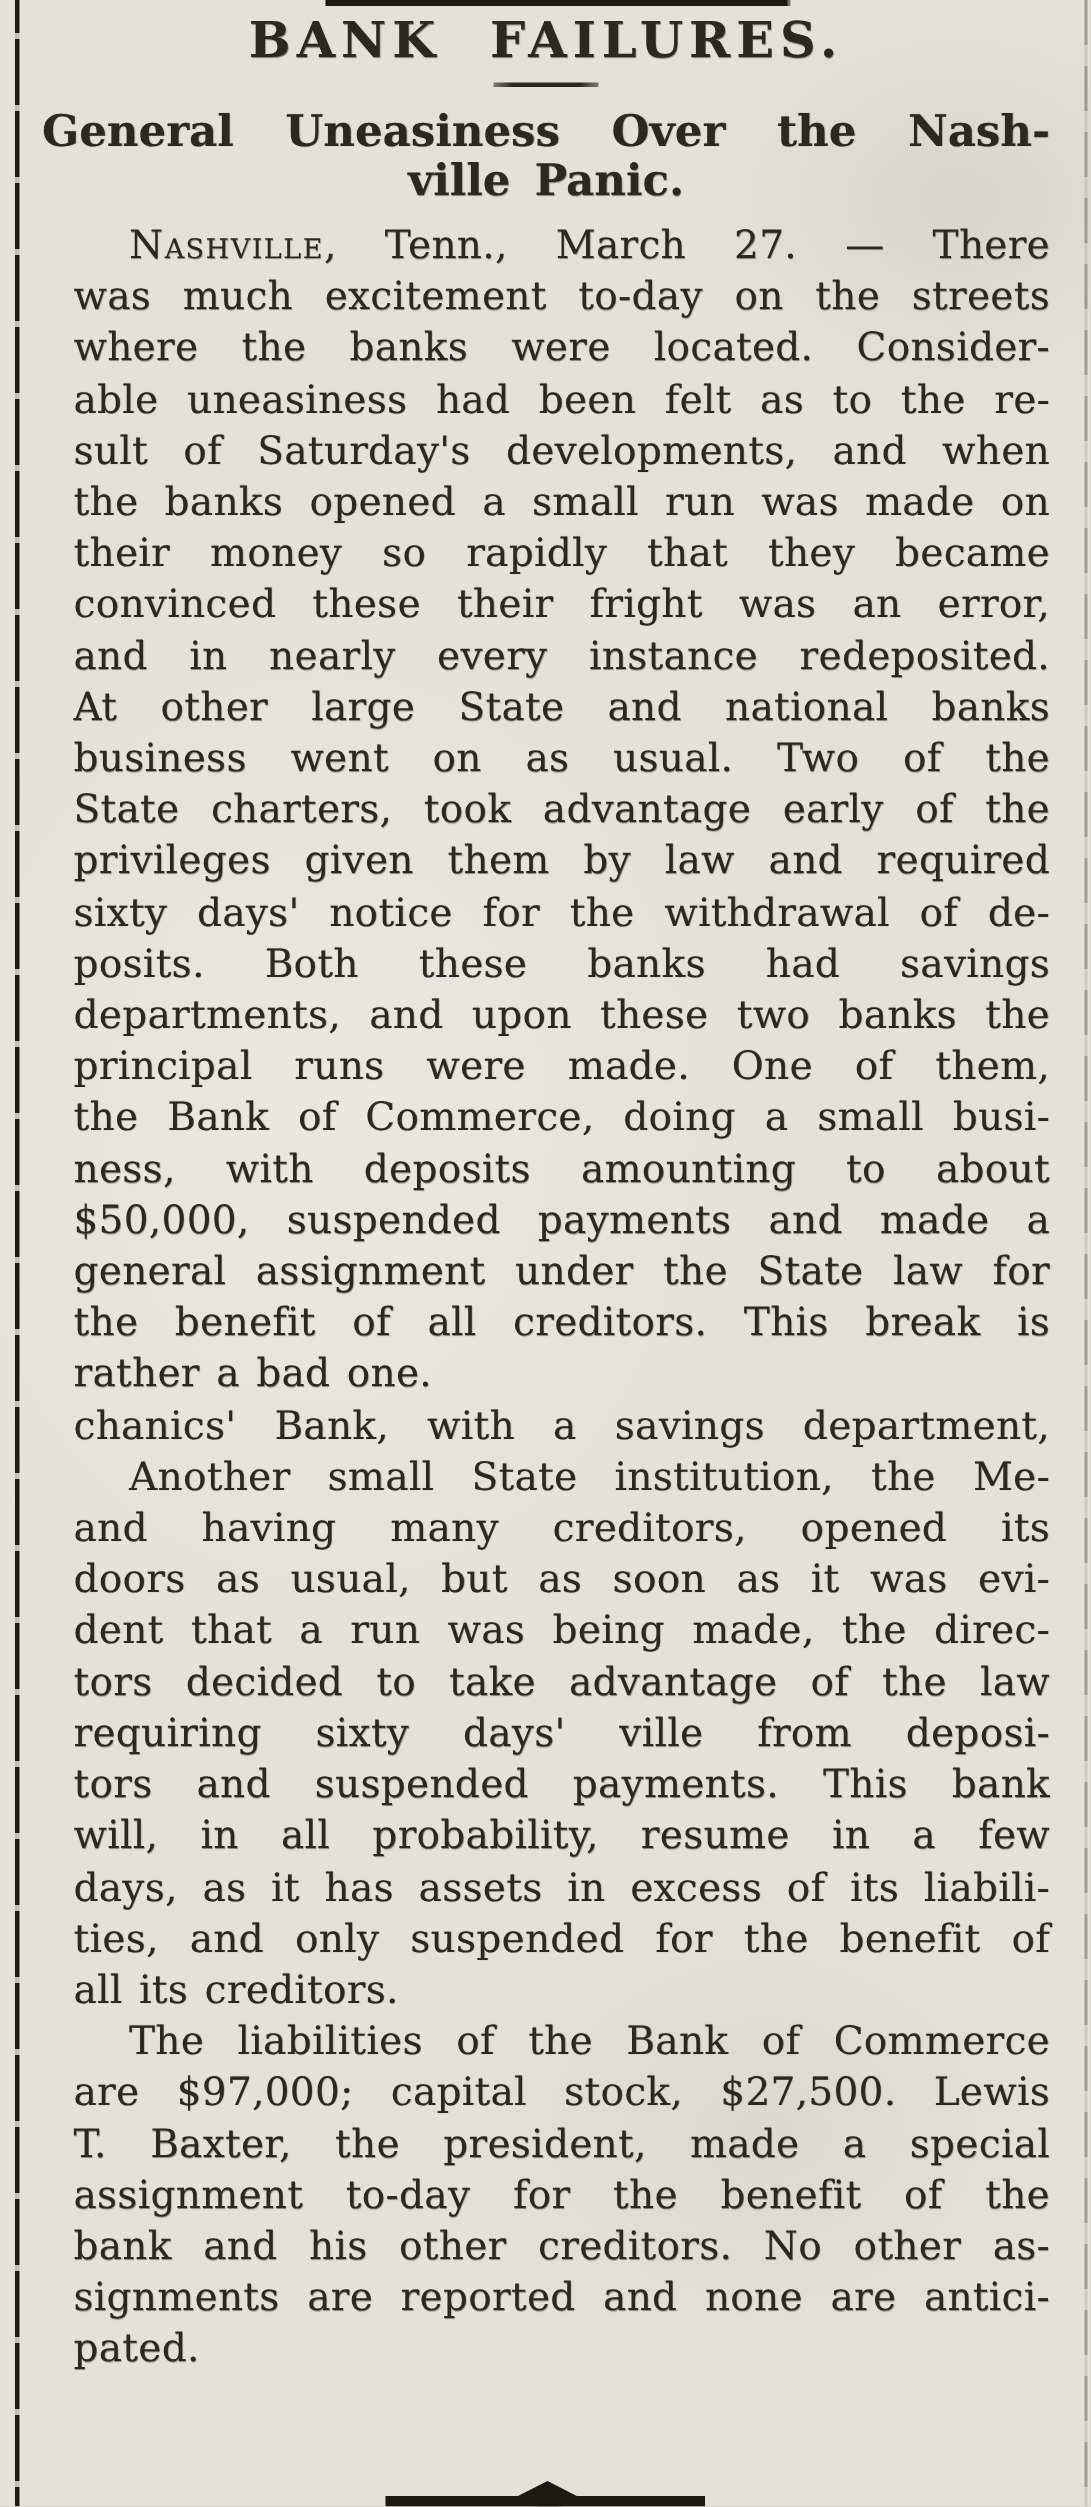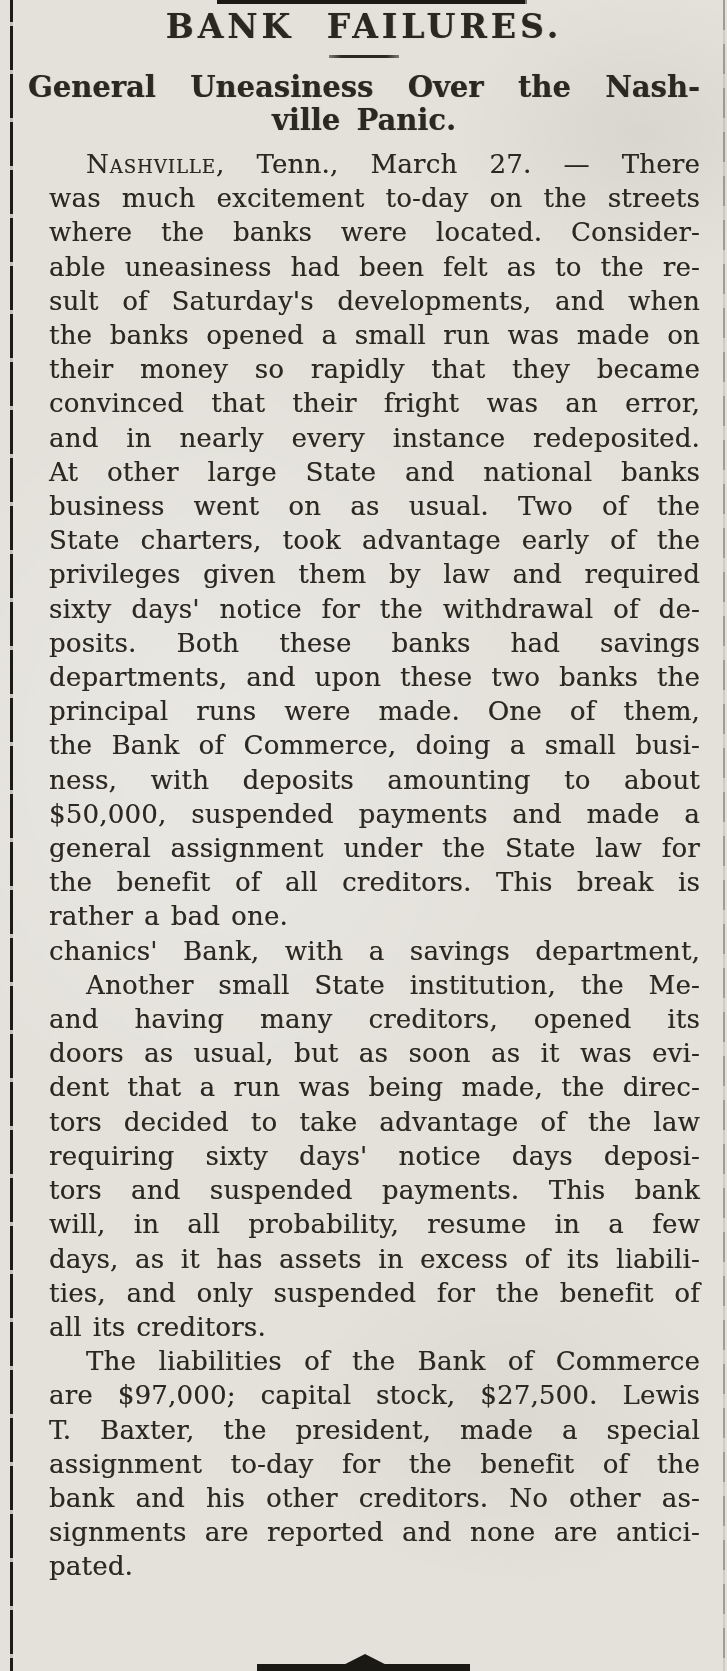--- a/index.html
+++ b/index.html
@@ -99,21 +99,21 @@
 
   <div class="article">
       <div class="para">
         <div class="line first"><span class="smallcaps">Nashville</span>, Tenn., March 27. — There</div>
         <div class="line">was much excitement to-day on the streets</div>
         <div class="line">where the banks were located. Consider-</div>
         <div class="line">able uneasiness had been felt as to the re-</div>
         <div class="line">sult of Saturday's developments, and when</div>
         <div class="line">the banks opened a small run was made on</div>
         <div class="line">their money so rapidly that they became</div>
-        <div class="line">convinced that their fright was an error,</div>
+        <div class="line">convinced these their fright was an error,</div>
         <div class="line">and in nearly every instance redeposited.</div>
         <div class="line">At other large State and national banks</div>
         <div class="line">business went on as usual. Two of the</div>
         <div class="line">State charters, took advantage early of the</div>
         <div class="line">privileges given them by law and required</div>
         <div class="line">sixty days' notice for the withdrawal of de-</div>
         <div class="line">posits. Both these banks had savings</div>
         <div class="line">departments, and upon these two banks the</div>
         <div class="line">principal runs were made. One of them,</div>
         <div class="line">the Bank of Commerce, doing a small busi-</div>
@@ -123,21 +123,21 @@
         <div class="line">the benefit of all creditors. This break is</div>
         <div class="line">rather a bad one.</div>
       </div>
       <div class="para">
         <div class="line">chanics' Bank, with a savings department,</div>
         <div class="line first">Another small State institution, the Me-</div>
         <div class="line">and having many creditors, opened its</div>
         <div class="line">doors as usual, but as soon as it was evi-</div>
         <div class="line">dent that a run was being made, the direc-</div>
         <div class="line">tors decided to take advantage of the law</div>
-        <div class="line">requiring sixty days' notice days deposi-</div>
+        <div class="line">requiring sixty days' ville from deposi-</div>
         <div class="line">tors and suspended payments. This bank</div>
         <div class="line">will, in all probability, resume in a few</div>
         <div class="line">days, as it has assets in excess of its liabili-</div>
         <div class="line">ties, and only suspended for the benefit of</div>
         <div class="line">all its creditors.</div>
       </div>
       <div class="para">
         <div class="line first">The liabilities of the Bank of Commerce</div>
         <div class="line">are $97,000; capital stock, $27,500. Lewis</div>
         <div class="line">T. Baxter, the president, made a special</div>

